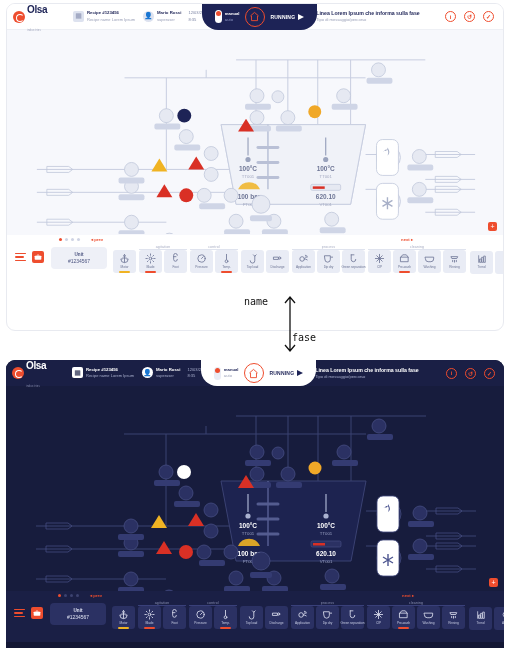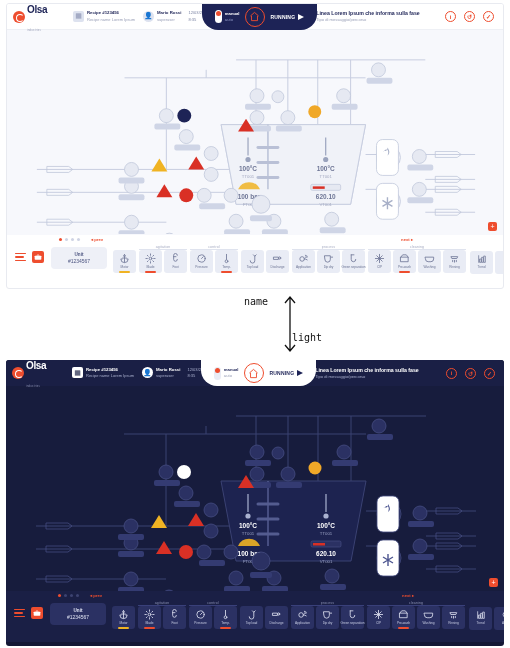--- a/index.html
+++ b/index.html
@@ -7,22 +7,22 @@
     width: 510px; height: 648px;
     background: #ffffff;
     font-family: "Liberation Sans", sans-serif;
     overflow: hidden;
     position: relative;
   }
 
   
   .panel {
     position: absolute;
-    left: 6px; width: 498px; height: 286px;
-    border-radius: 3px;
+    left: 6px; width: 498px; height: 328px;
+    border-radius: 9px;
     overflow: hidden;
   }
   .panel.light { top: 3px; background: #ffffff; border: 1px solid #e8eaf0; }
   .panel.dark  { top: 360px; background: #131734; }
 
   
   .hdr {
     position: relative;
     height: 26px;
     display: flex; align-items: center;
@@ -599,21 +599,21 @@
             <span class="tile-lb">Audit</span>
           </div>
         </div>
     </div>
 
   </div>
 </div>
 
 <div class="anno">
   <span class="anno-light">name</span>
-  <span class="anno-dark">light</span>
+  <span class="anno-dark">fase</span>
   <svg class="anno-arrows" width="24" height="62" viewBox="0 0 24 62">
     <path d="M10 58 V6 M5 11 L10 5 L15 11 M5 53 L10 59 L15 53" stroke="#111" stroke-width="1.3" fill="none"></path>
   </svg>
 </div>
 
 <div class="panel dark">
 
   <div class="hdr">
     <div class="hdr-notch"></div>
 

